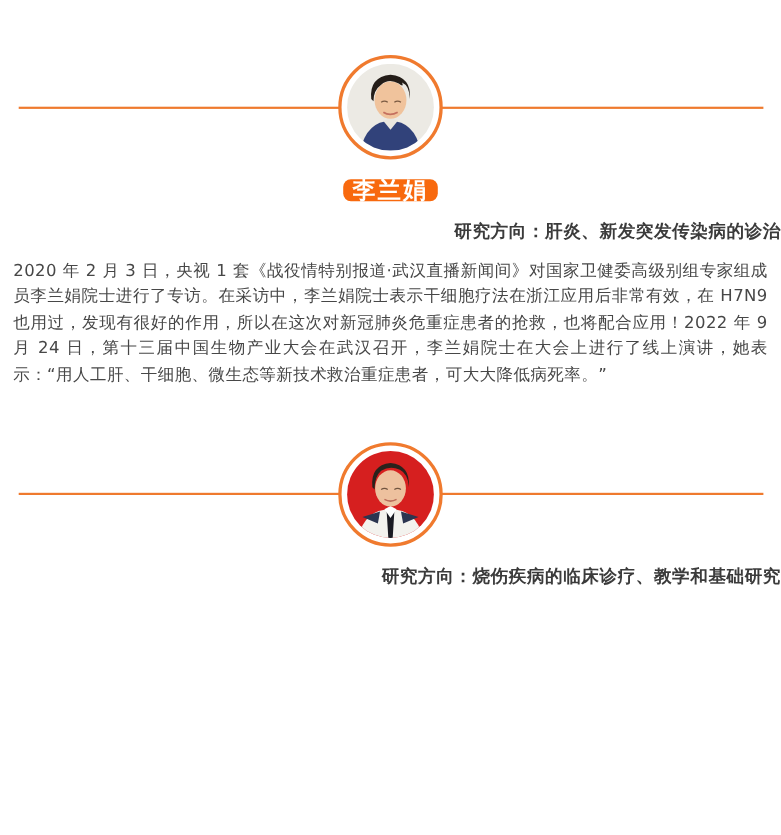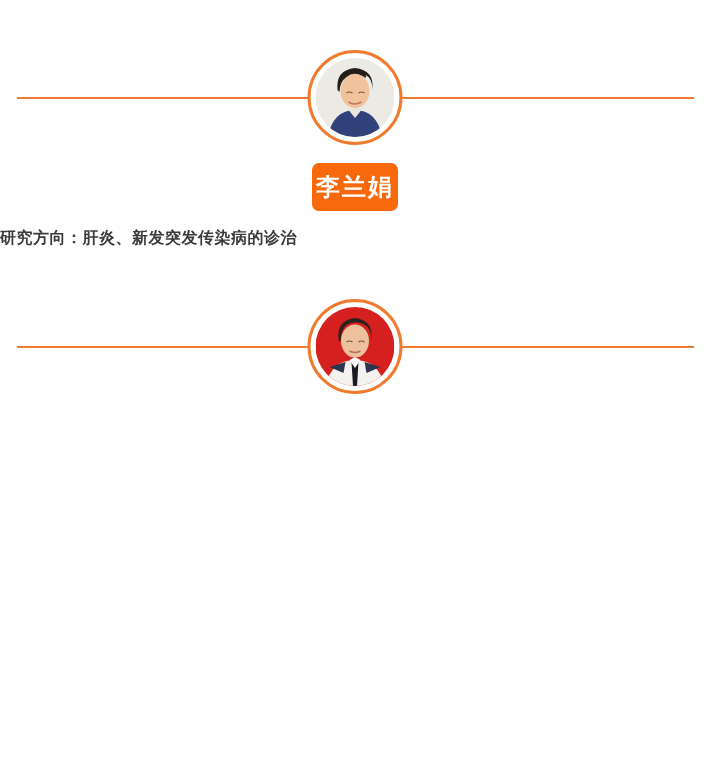--- a/index.html
+++ b/index.html
@@ -50,34 +50,34 @@
     width: 79px;
     height: 79px;
     border-radius: 50%;
     overflow: hidden;
     display: block;
   }
   .avatar-photo svg { display: block; }
   .name-badge {
     margin: 18px auto 0;
     width: 86px;
-    height: 48px;
+    height: 20px;
     border-radius: 7px;
     background: #f8690e;
     color: #ffffff;
-    font-size: 24px;
+    font-size: 21px;
     font-weight: bold;
     letter-spacing: 2px;
     display: flex;
     align-items: center;
     justify-content: center;
   }
   .research-line {
     margin-top: 17px;
-    text-align: left;
+    text-align: right;
     font-size: 16px;
     font-weight: bold;
     color: #3b3b3b;
     letter-spacing: 0.5px;
   }
   .body-para {
     margin: 14px 12px 0 12px;
     font-size: 15px;
     line-height: 1.56;
     color: #474747;
@@ -104,20 +104,21 @@
             <path d="M22 32 Q20 12 39.5 10 Q59 12 57 32 Q57 20 50 17 Q52 22 47 18 Q38 13 31 19 Q24 24 24 34 Z" fill="#241d18"></path>
             <path d="M31 35 q3 -2 6 0" stroke="#7a5a42" stroke-width="1.2" fill="none"></path>
             <path d="M43 35 q3 -2 6 0" stroke="#7a5a42" stroke-width="1.2" fill="none"></path>
             <path d="M33 44 q6 4 13 0" stroke="#c4705f" stroke-width="1.6" fill="none"></path>
           </svg>
         </span>
       </div>
     </div>
     <div class="name-badge">李兰娟</div>
     <div class="research-line">研究方向：肝炎、新发突发传染病的诊治</div>
+    <p class="body-para">2020 年 2 月 3 日，央视 1 套《战役情特别报道·武汉直播新闻间》对国家卫健委高级别组专家组成员李兰娟院士进行了专访。在采访中，李兰娟院士表示干细胞疗法在浙江应用后非常有效，在 H7N9 也用过，发现有很好的作用，所以在这次对新冠肺炎危重症患者的抢救，也将配合应用！2022 年 9 月 24 日，第十三届中国生物产业大会在武汉召开，李兰娟院士在大会上进行了线上演讲，她表示：“用人工肝、干细胞、微生态等新技术救治重症患者，可大大降低病死率。”</p>
   </section>
 
   <section>
     <div class="section-hero second">
       <div class="divider"></div>
       <div class="avatar-ring">
         <span class="avatar-photo" title="夏照帆院士照片">
           <svg width="79" height="79" viewBox="0 0 79 79" xmlns="http://www.w3.org/2000/svg">
             <rect x="0" y="0" width="79" height="79" fill="#d61f1f"></rect>
             <path d="M10 79 Q16 53 39.5 53 Q63 53 69 79 Z" fill="#f3f2ee"></path>
@@ -127,15 +128,16 @@
             <path d="M34 53 L39.5 61 L45 53 L39.5 50 Z" fill="#ffffff"></path>
             <ellipse cx="39.5" cy="34" rx="14" ry="16.5" fill="#edc19e"></ellipse>
             <path d="M23 33 Q21 13 39.5 11 Q58 13 56 33 Q56 21 48 17 Q39 13 31 18 Q25 23 25 35 Z" fill="#2a221c"></path>
             <path d="M31 35 q3 -2 6 0" stroke="#70543f" stroke-width="1.2" fill="none"></path>
             <path d="M43 35 q3 -2 6 0" stroke="#70543f" stroke-width="1.2" fill="none"></path>
             <path d="M34 44 q5.5 3 11 0" stroke="#bb6c5a" stroke-width="1.5" fill="none"></path>
           </svg>
         </span>
       </div>
     </div>
+    <div class="research-line">研究方向：烧伤疾病的临床诊疗、教学和基础研究</div>
   </section>
 
 </div>
 
 </body></html>

